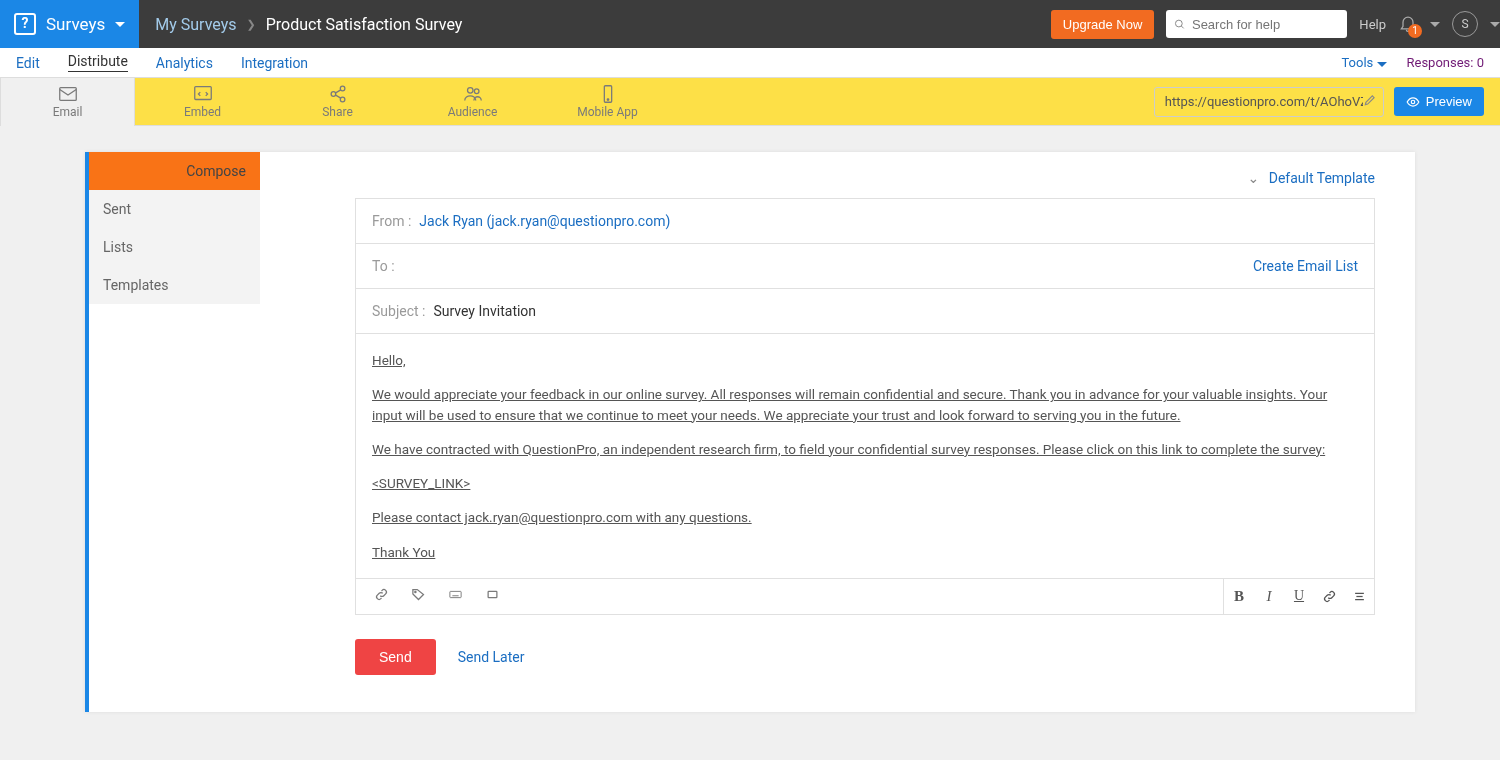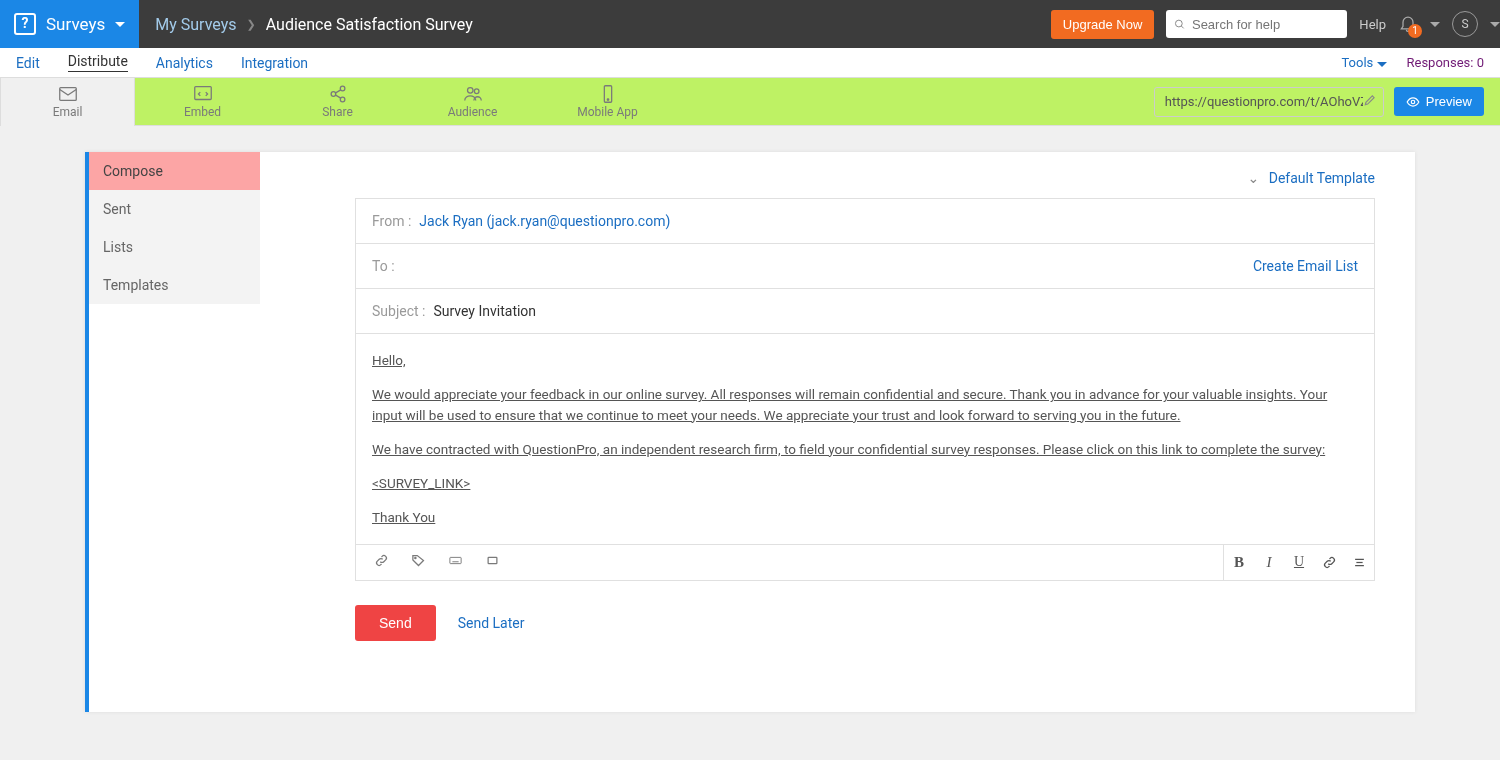--- a/index.html
+++ b/index.html
@@ -19,35 +19,35 @@
 .help-link { color:#ccc; font-size:13px;}
 .bell { position:relative; color:#aaa;}
 .bell svg{ width:20px; height:20px;}
 .bell .badge { position:absolute; bottom:-2px; right:-4px; background:#f26b21; color:#fff; border-radius:50%; font-size:10px; width:14px; height:14px; display:flex; align-items:center; justify-content:center;}
 .avatar { width:26px;height:26px;border:1px solid #999;border-radius:50%;display:flex;align-items:center;justify-content:center;color:#ccc;font-size:12px;}
 .navbar { background:#fff; height:30px; display:flex; align-items:center; padding:0 16px; border-bottom:1px solid #ddd;}
 .navbar .tab { color:#1b6ec2; margin-right:28px; font-size:14px; cursor:pointer;text-align:right;}
 .navbar .tab.active { color:#333; border-bottom:1px solid #333; padding-bottom:2px;}
 .navbar-right { margin-left:auto; display:flex; align-items:center; gap:20px; color:#1b6ec2; font-size:13px;}
 .navbar-right .resp { color:#701a75;text-align:center;}
-.subnav { background:#bef264; height:48px; display:flex; align-items:flex-start; border-bottom:1px solid #ddd;}
+.subnav { background:#fde047; height:48px; display:flex; align-items:flex-start; border-bottom:1px solid #ddd;}
 .subnav .item { width:135px; text-align:center; padding-top:5px; cursor:pointer; color:#7a7a7a; font-size:12px; height:48px;}
 .subnav .item.active { background:#f0f0f0; border-left:1px solid #ddd; border-right:1px solid #ddd;}
 .subnav .item .ico { height:22px; display:flex; align-items:center; justify-content:center;}
 .subnav .item .ico svg { width:22px; height:22px; stroke:#7a7a7a; fill:none;}
 .subnav-right { margin-left:auto; display:flex; align-items:center; gap:10px; padding-right:16px;}
 .url-box { border:1px solid #ccc; border-radius:3px; height:30px; display:flex; align-items:center; padding:0 6px 0 10px; width:230px; color:#555; font-size:13px;}
 .url-box .edit { margin-left:auto; color:#888; cursor:pointer;}
 .preview-btn { background:#1b87e6; color:#fff; border:none; padding:7px 12px; border-radius:3px; font-size:13px; display:flex; align-items:center; gap:6px; cursor:pointer;}
 .preview-btn svg{width:14px;height:14px;}
 .workspace { padding:26px 0; display:flex; justify-content:center;}
 .card { width:1330px; background:#fff; display:flex; min-height:560px; box-shadow:0 0 4px rgba(0,0,0,0.08);}
 .sidebar { width:175px; border-right:0; border-left:4px solid #1b87e6;}
 .sidebar .sitem { padding:11px 14px; color:#666; font-size:14px; cursor:pointer;}
-.sidebar .sitem.active { background:#fca5a5; color:#444;}
+.sidebar .sitem.active { background:#f97316; color:#444;text-align:right;}
 .sidebar .sitem:not(.active){ background:#f3f3f3;}
 .main { flex:1; padding:18px 40px 30px 95px;}
 .template-dd { text-align:right; color:#1b6ec2; font-size:14px; margin-bottom:12px; cursor:pointer;}
 .template-dd .chev { display:inline-block; margin-right:6px; color:#888;}
 .compose-box { border:1px solid #e0e0e0;}
 .row { border-bottom:1px solid #e0e0e0; padding:14px 16px; display:flex; align-items:center; gap:8px;}
 .row .lbl { color:#9a9a9a; font-size:14px;}
 .row .val { color:#1b6ec2; font-size:14px;}
 .row .plain { color:#333; font-size:14px;}
 .row .right { margin-left:auto; color:#1b6ec2; cursor:pointer;}
@@ -67,21 +67,21 @@
 
 <div class="topbar">
   <div class="brand">
     <span class="logo"></span>
     <span>Surveys</span>
     <span class="caret-down"></span>
   </div>
   <div class="crumb">
     <span>My Surveys</span>
     <span class="sep">❯</span>
-    <span class="title">Audience Satisfaction Survey</span>
+    <span class="title">Product Satisfaction Survey</span>
   </div>
   <div class="topbar-right">
     <button class="upgrade">Upgrade Now</button>
     <div class="search-help">
       <svg viewBox="0 0 24 24" width="13" height="13" fill="none" stroke="#888" stroke-width="2">
           <circle cx="10" cy="10" r="7"></circle>
           <line x1="20" y1="20" x2="15" y2="15"></line>
         </svg>
       <input placeholder="Search for help" style="">
     </div>
@@ -202,20 +202,21 @@
         </div>
         <div class="row">
           <span class="lbl">Subject :</span>
           <span class="plain">Survey Invitation</span>
         </div>
         <div class="body-area">
           <p>Hello,</p>
           <p>We would appreciate your feedback in our online survey.  All responses will remain confidential and secure.  Thank you in advance for your valuable insights.  Your input will be used to ensure that we continue to meet your needs. We appreciate your trust and look forward to serving you in the future.</p>
           <p>We have contracted with QuestionPro, an independent research firm, to field your confidential survey responses.  Please click on this link to complete the survey:</p>
           <p>&lt;SURVEY_LINK&gt;</p>
+          <p>Please contact jack.ryan@questionpro.com with any questions.</p>
           <p style="margin-bottom:0">Thank You</p>
         </div>
         <div class="toolbar">
           <div class="left">
             <span><svg viewBox="0 0 24 24" fill="none" stroke="#7a7a7a" stroke-width="2">
                   <path d="M10 14a4 4 0 005.66 0l3-3a4 4 0 00-5.66-5.66l-1 1"></path>
                   <path d="M14 10a4 4 0 00-5.66 0l-3 3a4 4 0 005.66 5.66l1-1"></path>
                 </svg></span>
             <span><svg viewBox="0 0 24 24" fill="none" stroke="#7a7a7a" stroke-width="2">
                   <path d="M20 12l-8 8-9-9V4h7l10 8z"></path>

